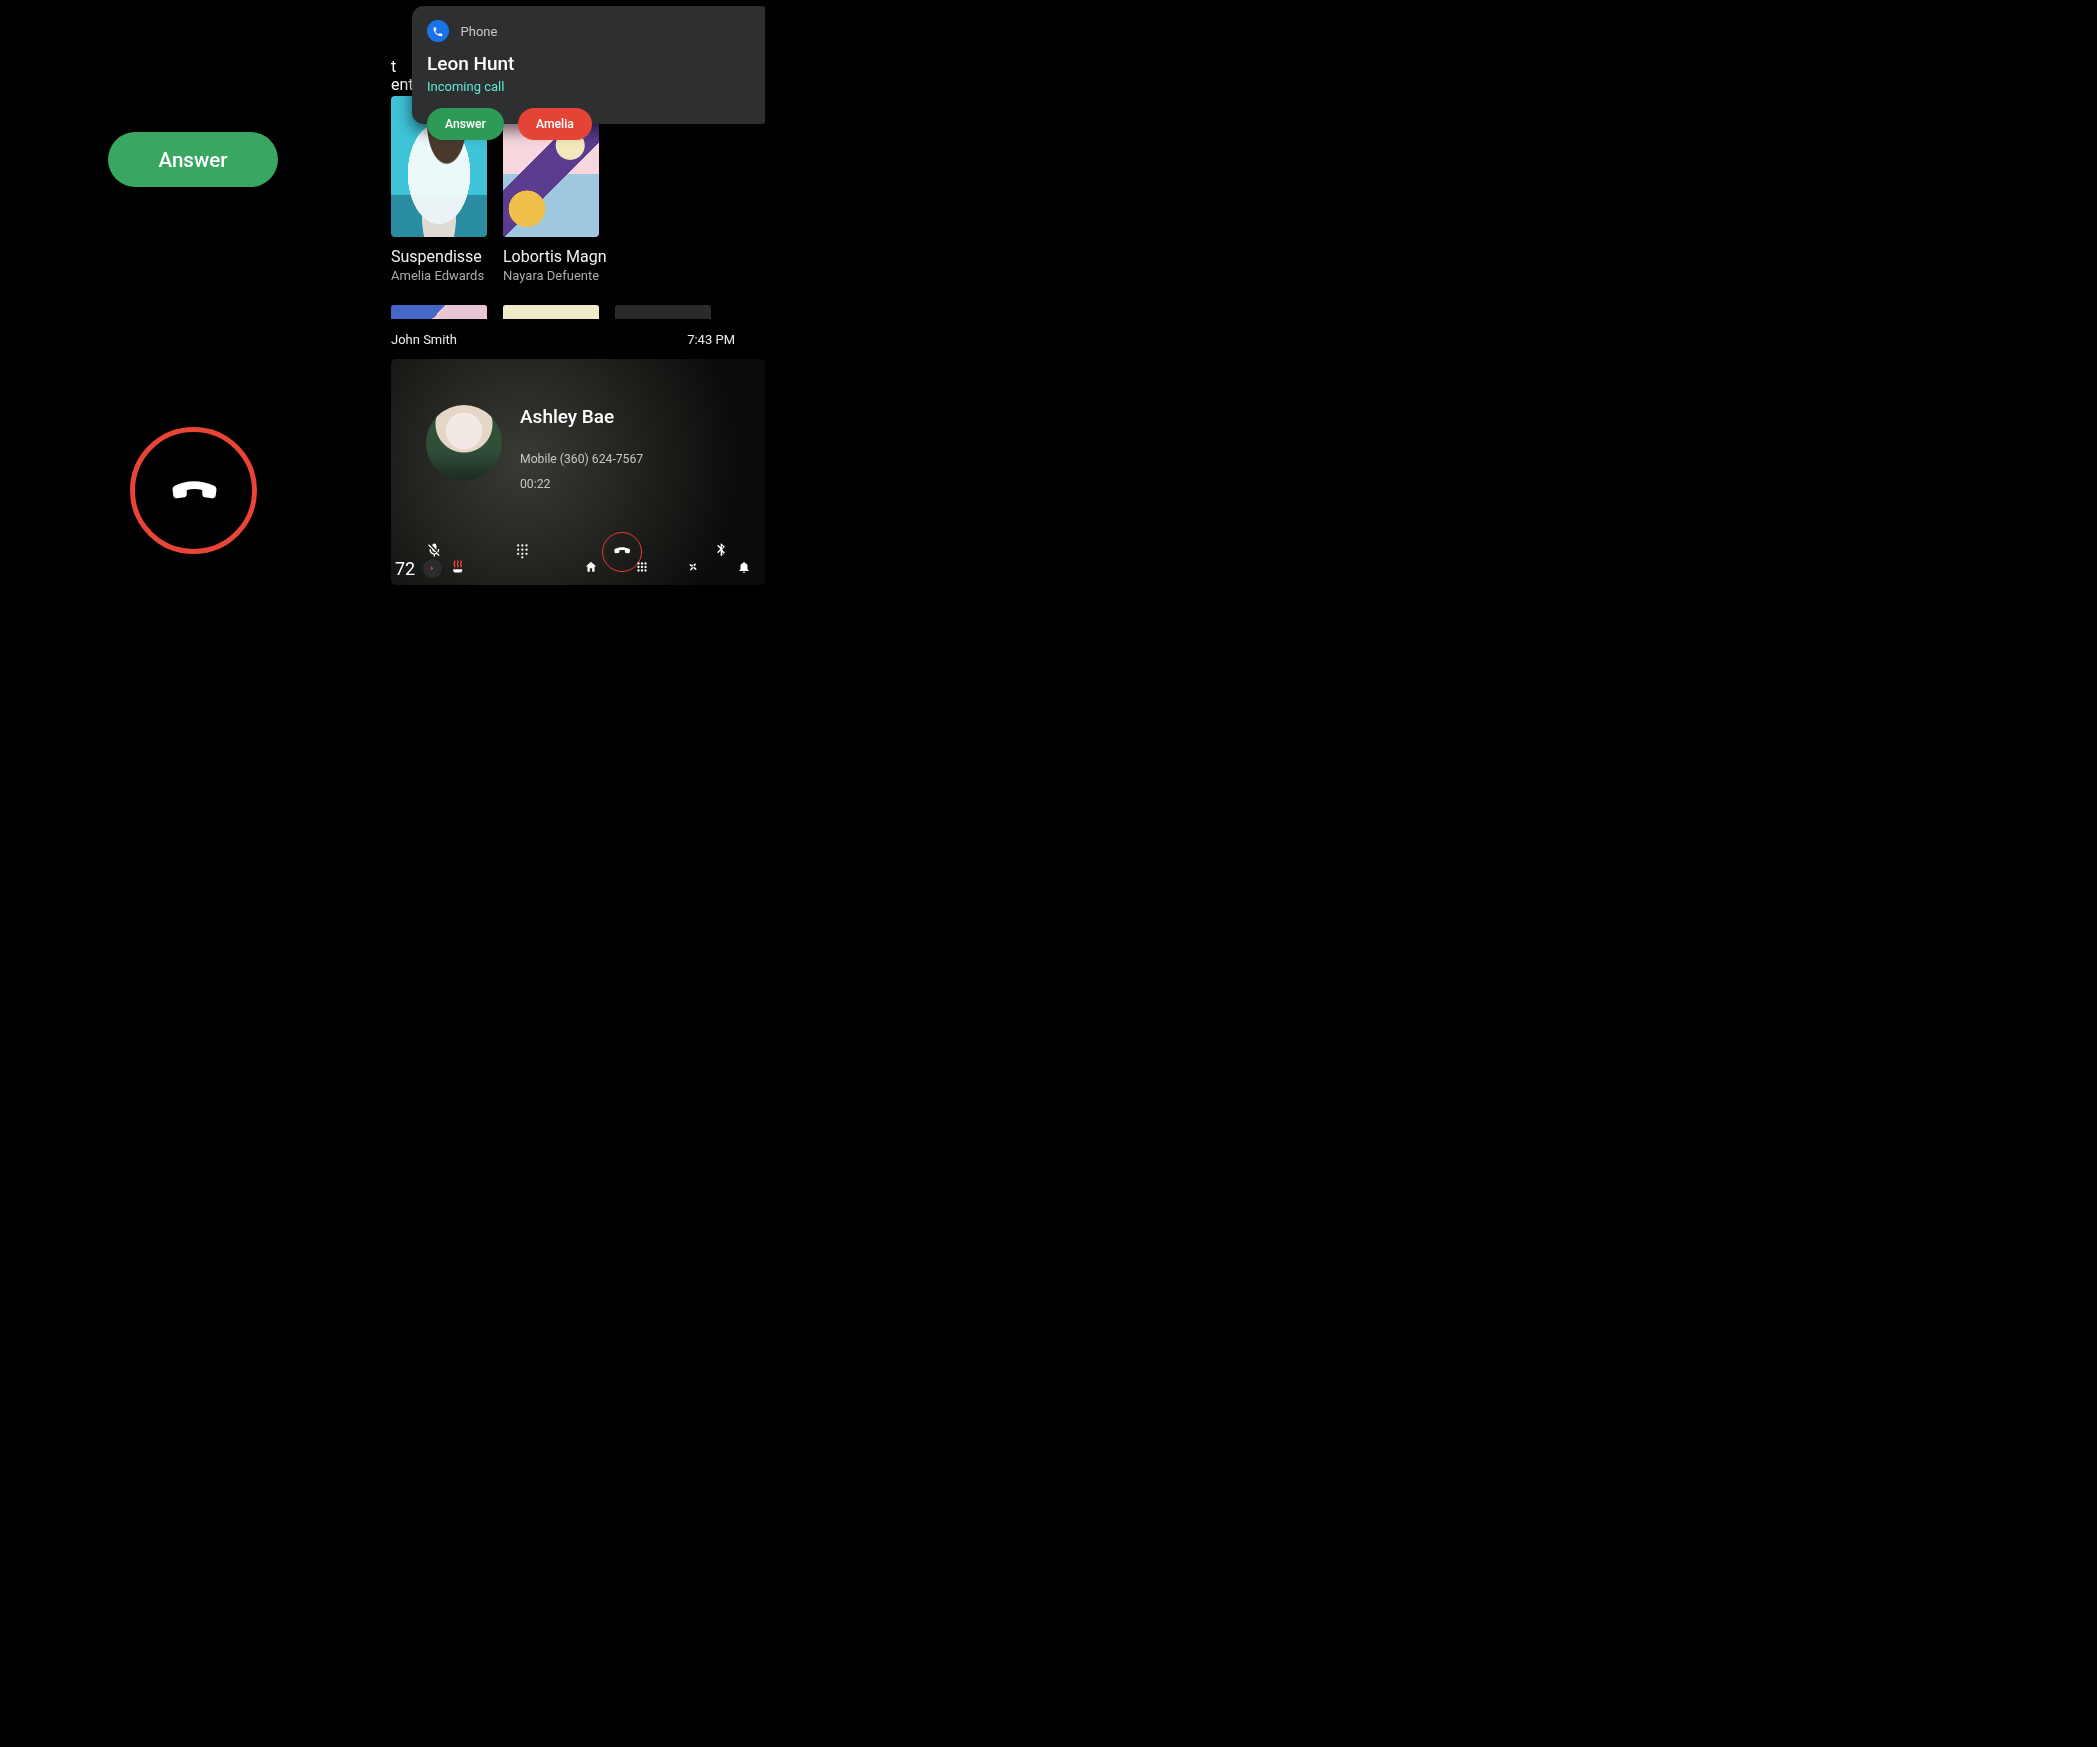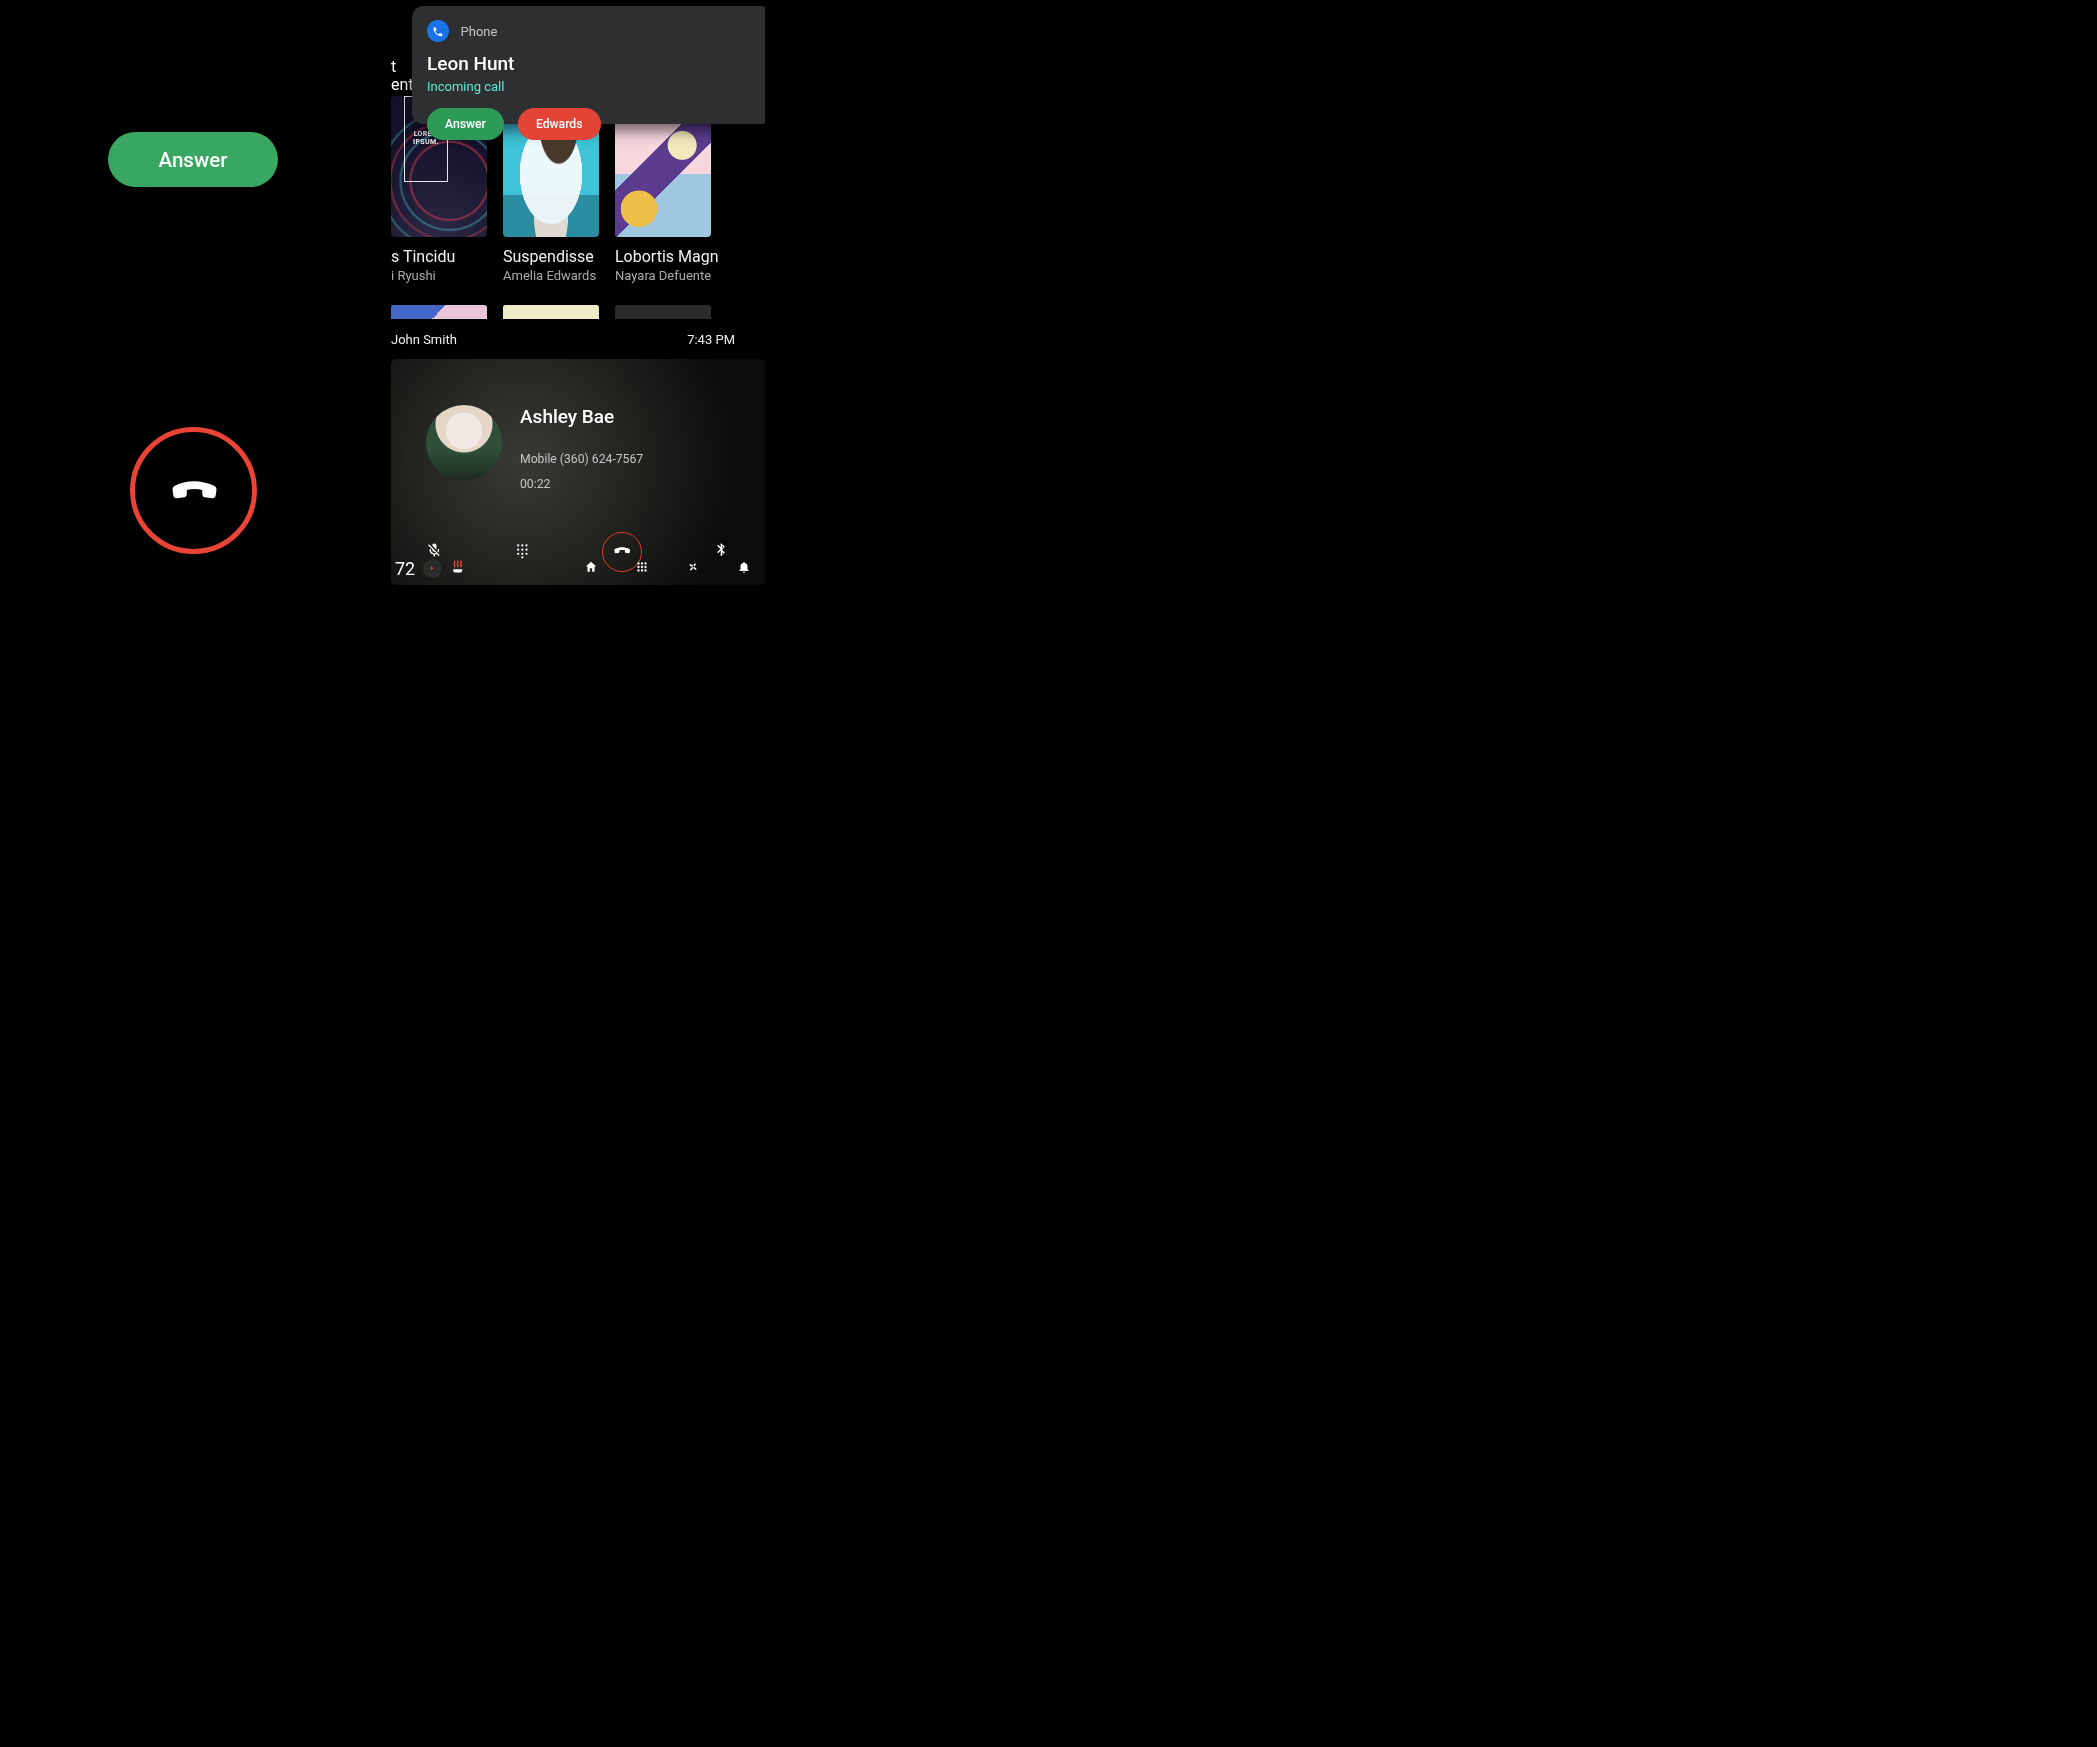--- a/index.html
+++ b/index.html
@@ -135,31 +135,20 @@
         </svg>
     </span>
   </div>
 
   <div class="right-root">
 
     <div class="ent-line1">t</div>
     <div class="ent-line2">ent</div>
 
     <div class="media-row">
-      <div class="card first">
-        <div class="art art-lorem">
-          <div class="swirl"></div>
-          <div class="frame">
-              <span>LOREM
-IPSUM.</span>
-            </div>
-        </div>
-        <div class="title">s Tincidu</div>
-        <div class="sub">i Ryushi</div>
-      </div>
       <div class="card">
         <div class="art art-susp"></div>
         <div class="title">Suspendisse</div>
         <div class="sub">Amelia Edwards</div>
       </div>
       <div class="card">
         <div class="art art-lobortis"></div>
         <div class="title">Lobortis Magn</div>
         <div class="sub">Nayara Defuente</div>
       </div>
@@ -180,21 +169,21 @@
         </span>
         <span class="hun-app">Phone</span>
       </div>
       <div class="hun-name">Leon Hunt</div>
       <div class="hun-sub">Incoming call</div>
       <div class="hun-actions">
         <div class="pill answer">
             <span>Answer</span>
           </div>
         <div class="pill decline">
-            <span>Edwards</span>
+            <span>Amelia</span>
           </div>
       </div>
     </div>
 
     <div class="incall">
       <div class="statusbar">
         <span class="left">John Smith</span>
         <span class="right">7:43 PM</span>
       </div>
       <div class="incall-body">

